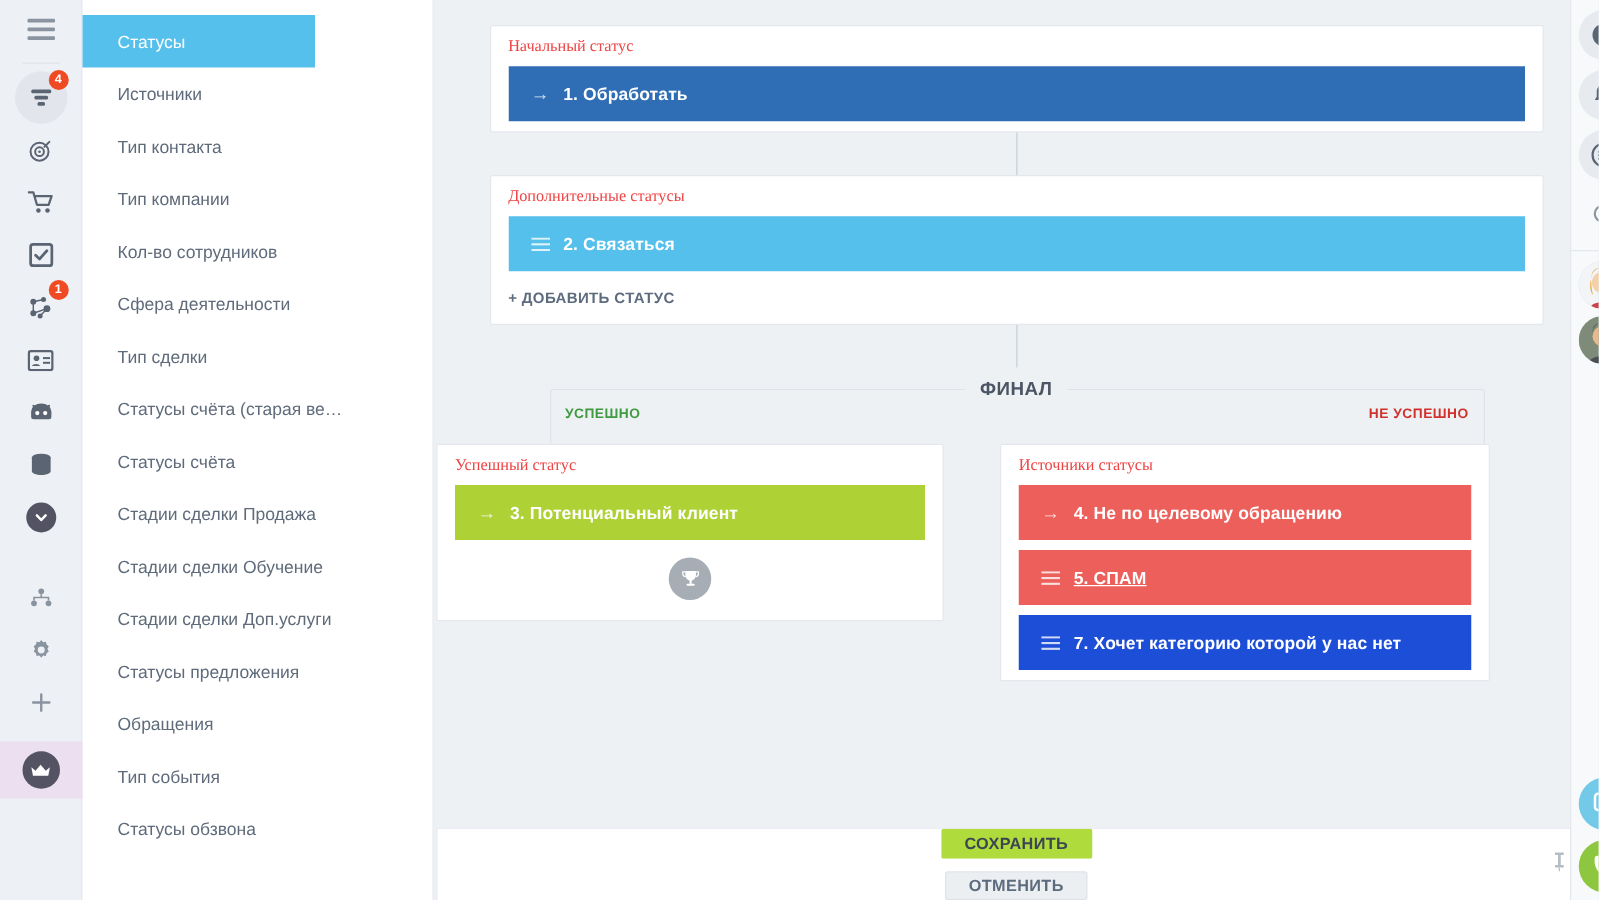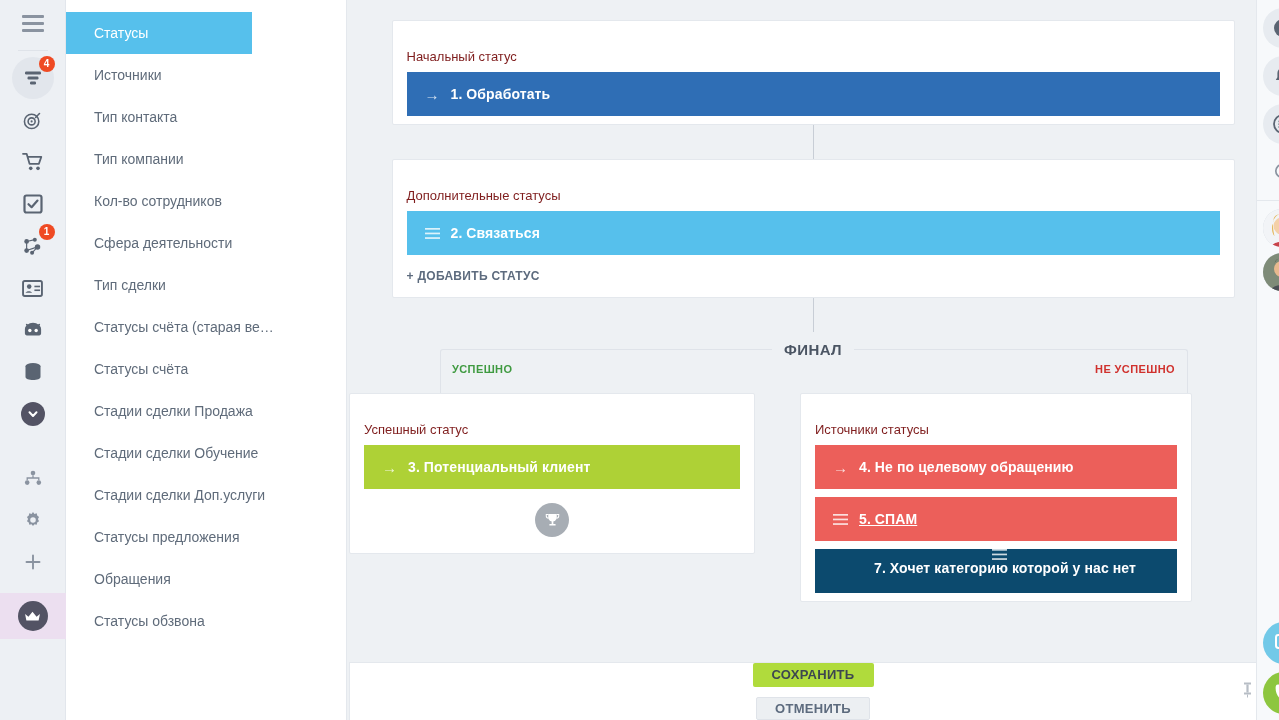--- a/index.html
+++ b/index.html
@@ -103,22 +103,23 @@
   }
   .content-wrap { padding: 20px 0 0 0; }
 
   .card {
     background: #fff;
     border: 1px solid #e4e8ed;
     border-radius: 2px;
     margin: 0 auto;
   }
   .card-label {
-    font-size: 13px; color: #7f1d1d;
-    padding: 28px 14px 8px 14px;
+    font-size: 13px; color: #ef4444;
+    padding: 8px 14px 8px 14px;
+    font-family: Liberation Serif, serif;
   }
 
   
   .status-bar {
     height: 44px;
     display: flex; align-items: center;
     padding-left: 18px;
     color: #fff;
     font-size: 14px; font-weight: bold;
     margin: 0 14px 8px 14px;
@@ -416,20 +417,23 @@
         <span>Стадии сделки Обучение</span>
       </div>
     <div class="nav-item">
         <span>Стадии сделки Доп.услуги</span>
       </div>
     <div class="nav-item">
         <span>Статусы предложения</span>
       </div>
     <div class="nav-item">
         <span>Обращения</span>
+      </div>
+    <div class="nav-item">
+        <span>Тип события</span>
       </div>
     <div class="nav-item">
         <span>Статусы обзвона</span>
       </div>
   </div>
 
   <div class="main">
     <div class="content-wrap">
 
       <div class="card" style="width:843px;">
@@ -503,21 +507,21 @@
                   <svg width="15" height="11" viewBox="0 0 15 11">
                       <rect y="0" width="15" height="1.7" fill="rgba(255,255,255,.8)"></rect>
                       <rect y="4.6" width="15" height="1.7" fill="rgba(255,255,255,.8)"></rect>
                       <rect y="9.2" width="15" height="1.7" fill="rgba(255,255,255,.8)"></rect>
                     </svg>
                 </span>
                 <span class="stitle">5. СПАМ</span>
               </div>
 
 
-              <div class="status-bar" style="background:#0c4a6e;flex-direction:column;">
+              <div class="status-bar" style="background:#1d4ed8;">
                 <span class="handle">
                   <svg width="15" height="11" viewBox="0 0 15 11">
                       <rect y="0" width="15" height="1.7" fill="rgba(255,255,255,.8)"></rect>
                       <rect y="4.6" width="15" height="1.7" fill="rgba(255,255,255,.8)"></rect>
                       <rect y="9.2" width="15" height="1.7" fill="rgba(255,255,255,.8)"></rect>
                     </svg>
                 </span>
                 <span class="stitle">7. Хочет категорию которой у нас нет</span>
               </div>
             </div>

